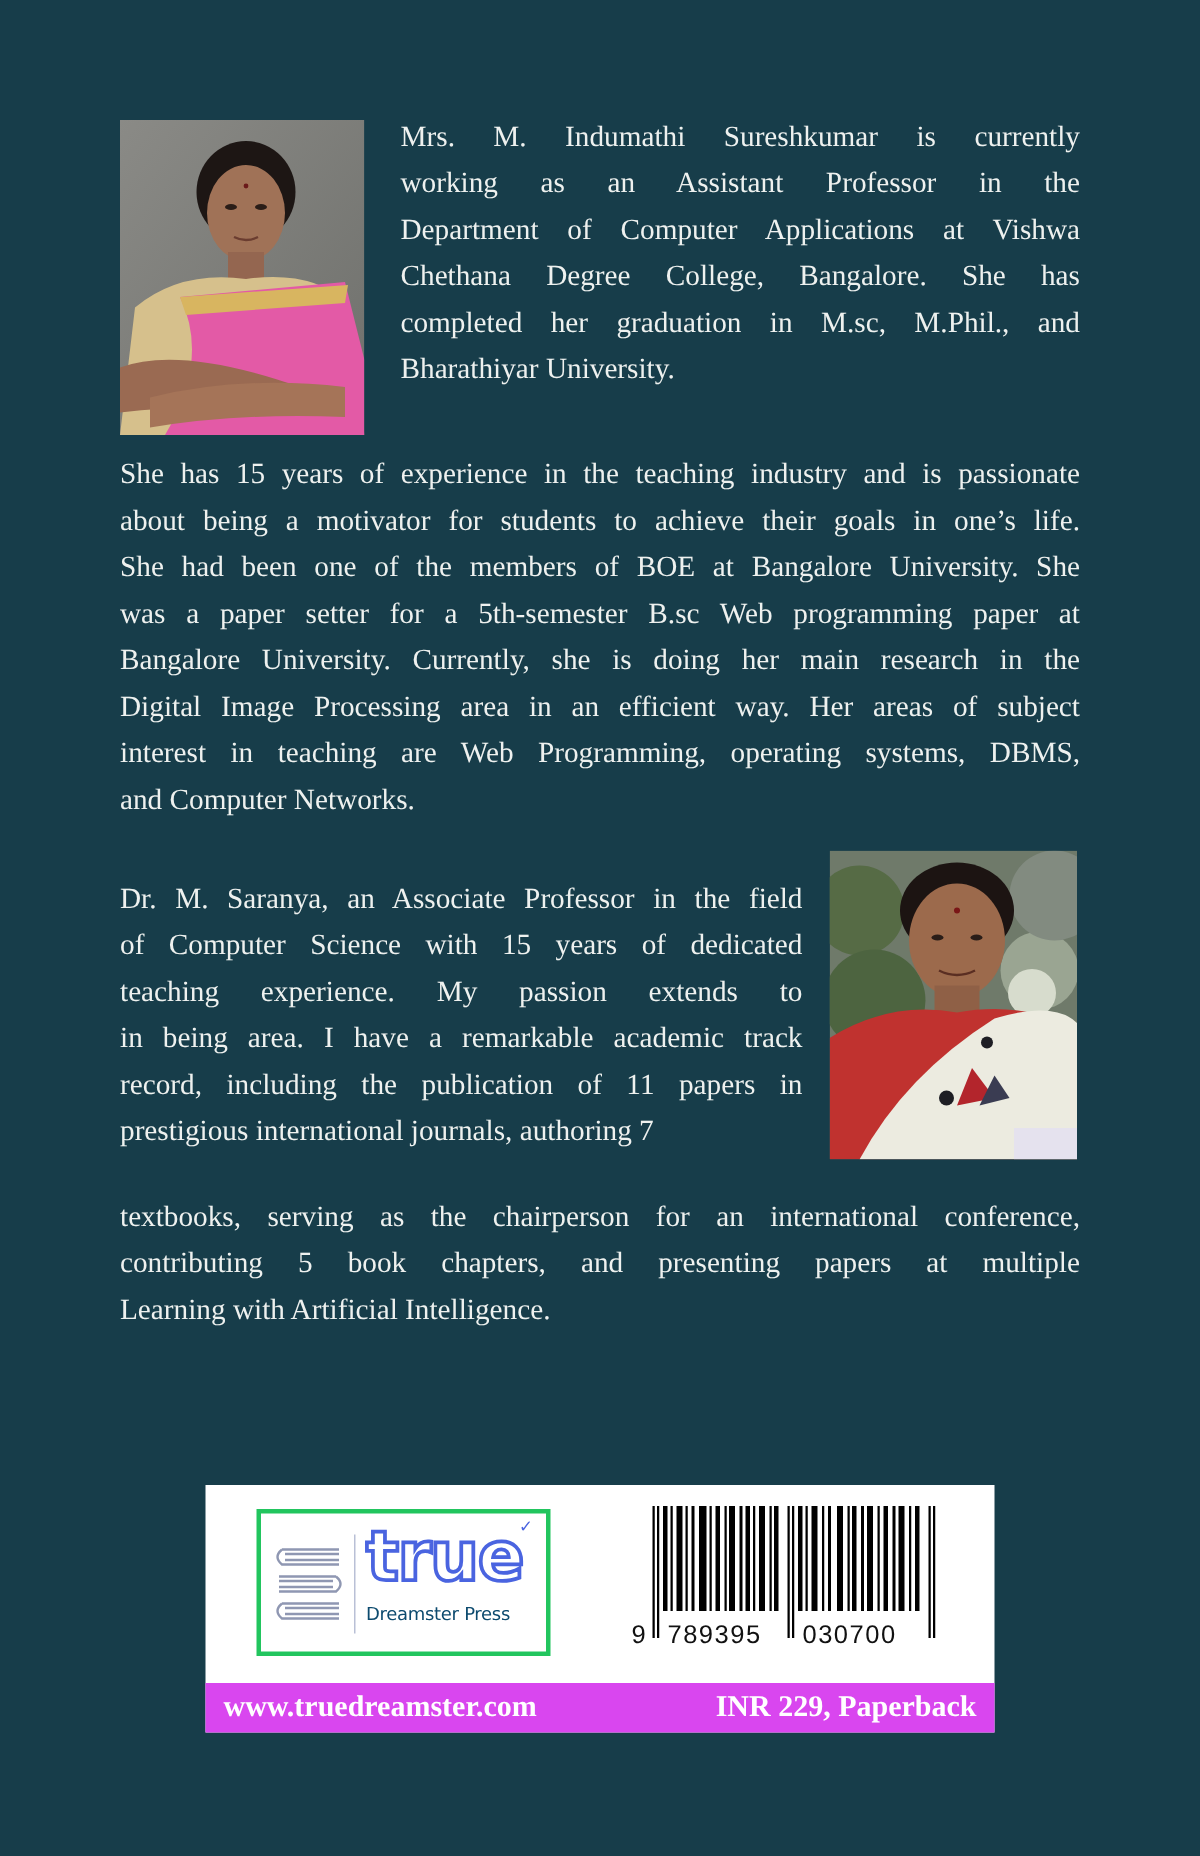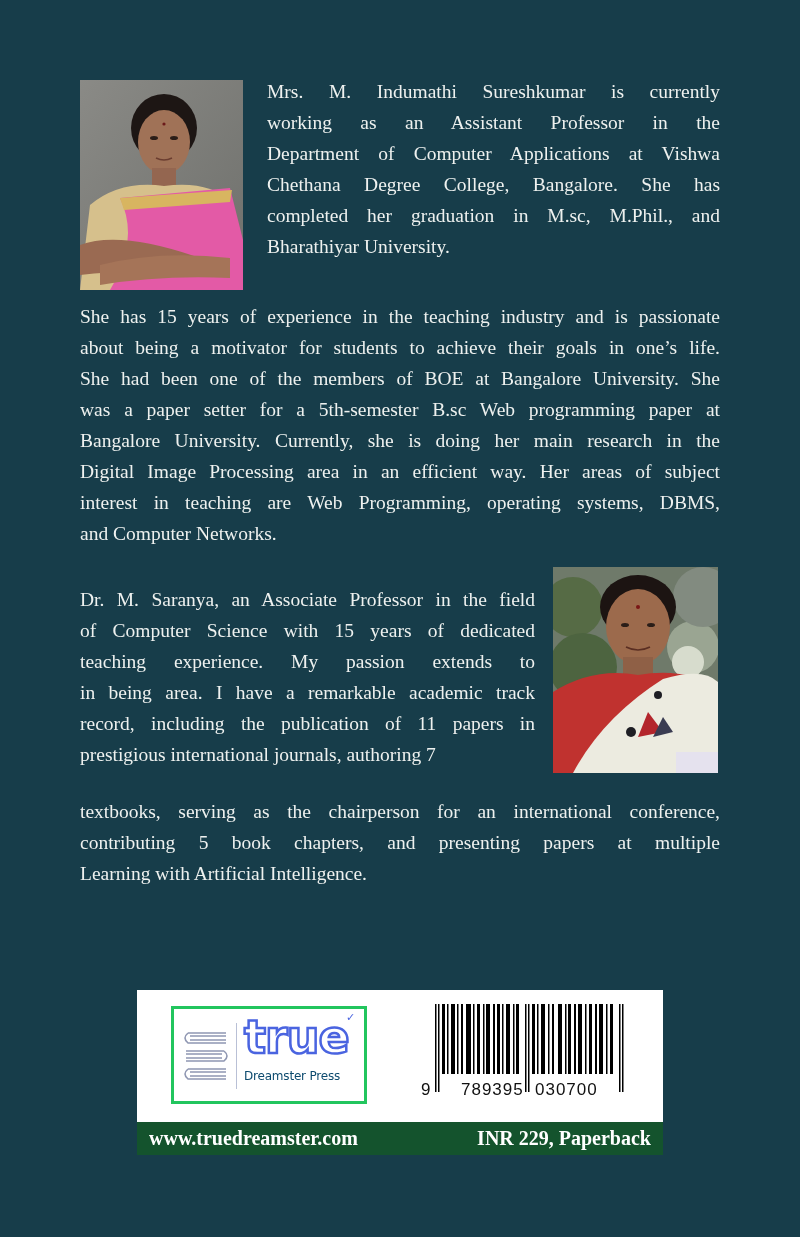--- a/index.html
+++ b/index.html
@@ -22,21 +22,21 @@
   .para .ln { display: block; text-align: justify; text-align-last: justify; white-space: nowrap; }
   .para .ln.last { text-align-last: left; }
 
   
   .photo { overflow: hidden; }
   .photo svg { display: block; width: 100%; height: 100%; }
 
   
   #info-box { left: 137px; top: 990px; width: 526px; height: 165px; background: #ffffff; }
   #info-footer {
-    left: 0; top: 132px; width: 526px; height: 33px; background: #14532d;
+    left: 0; top: 132px; width: 526px; height: 33px; background: #d946ef;
     display: flex; justify-content: space-between; align-items: center;
     padding: 0 12px; box-sizing: border-box;
     font-family: "Liberation Serif", "DejaVu Serif", serif; font-weight: bold;
     font-size: 20px; color: #ffffff;
   }
   #publisher-logo {
     left: 34px; top: 16px; width: 196px; height: 98px;
     border: 3px solid #22c55e; box-sizing: border-box; background: #fff;
   }
   #logo-divider { left: 62px; top: 14px; width: 1px; height: 66px; background: #b9c0d6; }
@@ -214,21 +214,21 @@
       <rect x="162" y="0" width="2" height="70"></rect>
         <rect x="166" y="0" width="4" height="70"></rect>
       <rect x="173" y="0" width="1.5" height="70"></rect>
         <rect x="177" y="0" width="3" height="70"></rect>
       <rect x="186" y="0" width="1.5" height="88"></rect>
         <rect x="189" y="0" width="1.5" height="88"></rect>
     </g>
   </svg>
   <div class="abs" id="isbn-digits">
     <span style="left:-12px;">9</span>
-    <span style="left:12px; letter-spacing:1px;margin-left:16px;">789395</span>
+    <span style="left:12px; letter-spacing:1px;">789395</span>
     <span style="left:102px; letter-spacing:1px;">030700</span>
   </div>
 
   <div class="abs" id="info-footer">
     <span>www.truedreamster.com</span>
     <span>INR 229, Paperback</span>
   </div>
 </div>
 
 </body></html>

